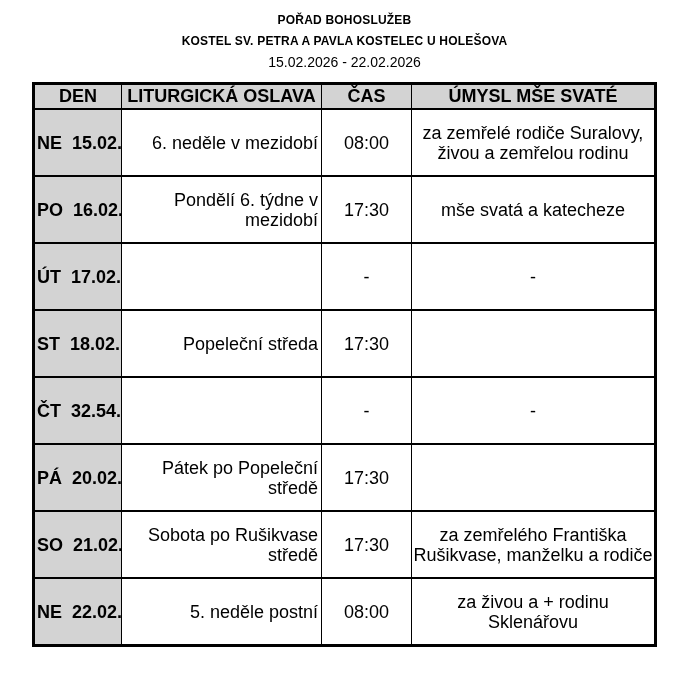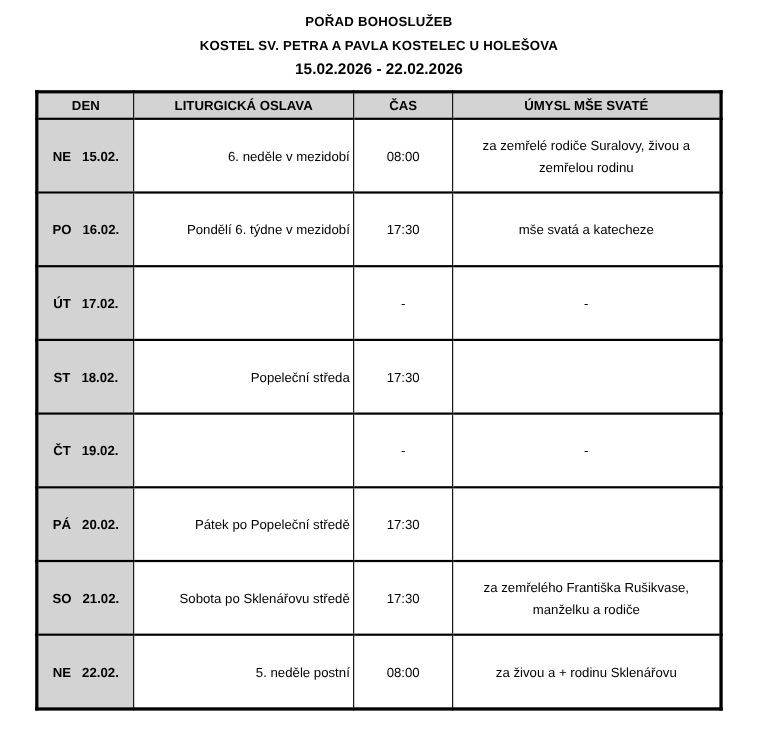--- a/index.html
+++ b/index.html
@@ -19,35 +19,35 @@
     padding-top: 10px;
   }
   .title-line {
     font-size: 12px;
     font-weight: bold;
     line-height: 21px;
     letter-spacing: 0.2px;
   }
   .date-line {
     font-size: 14px;
-    font-weight: bold;
+    font-weight: normal;
     line-height: 21px;
   }
   table.schedule {
     border-collapse: collapse;
     border: 3px solid var(--border-color, #000);
     margin: 9px auto 0 auto;
     table-layout: fixed;
     width: 622px;
   }
   th, td {
     border: 1px solid var(--border-color, #000);
     text-align: center;
     vertical-align: middle;
-    font-size: 12px;
+    font-size: 18px;
     overflow: hidden;
   }
   td {
     border-top-width: 2px;
     border-bottom-width: 2px;
     height: 65px;
     line-height: 20px;
     padding: 0 2px;
   }
   thead th {
@@ -123,41 +123,41 @@
     <td class="day-cell">
       <span class="day-abbr">ST</span><span class="day-date">18.02.</span>
     </td>
     <td class="celebration-cell">Popeleční středa</td>
     <td class="time-cell">17:30</td>
     <td class="intention-cell"></td>
   </tr>
 
   <tr>
     <td class="day-cell">
-      <span class="day-abbr">ČT</span><span class="day-date">19.02.</span>
+      <span class="day-abbr">ČT</span><span class="day-date">32.54.</span>
     </td>
     <td class="celebration-cell"></td>
     <td class="time-cell">-</td>
     <td class="intention-cell">-</td>
   </tr>
 
   <tr>
     <td class="day-cell">
       <span class="day-abbr">PÁ</span><span class="day-date">20.02.</span>
     </td>
     <td class="celebration-cell">Pátek po Popeleční středě</td>
     <td class="time-cell">17:30</td>
     <td class="intention-cell"></td>
   </tr>
 
   <tr>
     <td class="day-cell">
       <span class="day-abbr">SO</span><span class="day-date">21.02.</span>
     </td>
-    <td class="celebration-cell">Sobota po Sklenářovu středě</td>
+    <td class="celebration-cell">Sobota po Rušikvase středě</td>
     <td class="time-cell">17:30</td>
     <td class="intention-cell">za zemřelého Františka Rušikvase, manželku a rodiče</td>
   </tr>
 
   <tr>
     <td class="day-cell">
       <span class="day-abbr">NE</span><span class="day-date">22.02.</span>
     </td>
     <td class="celebration-cell">5. neděle postní</td>
     <td class="time-cell">08:00</td>

